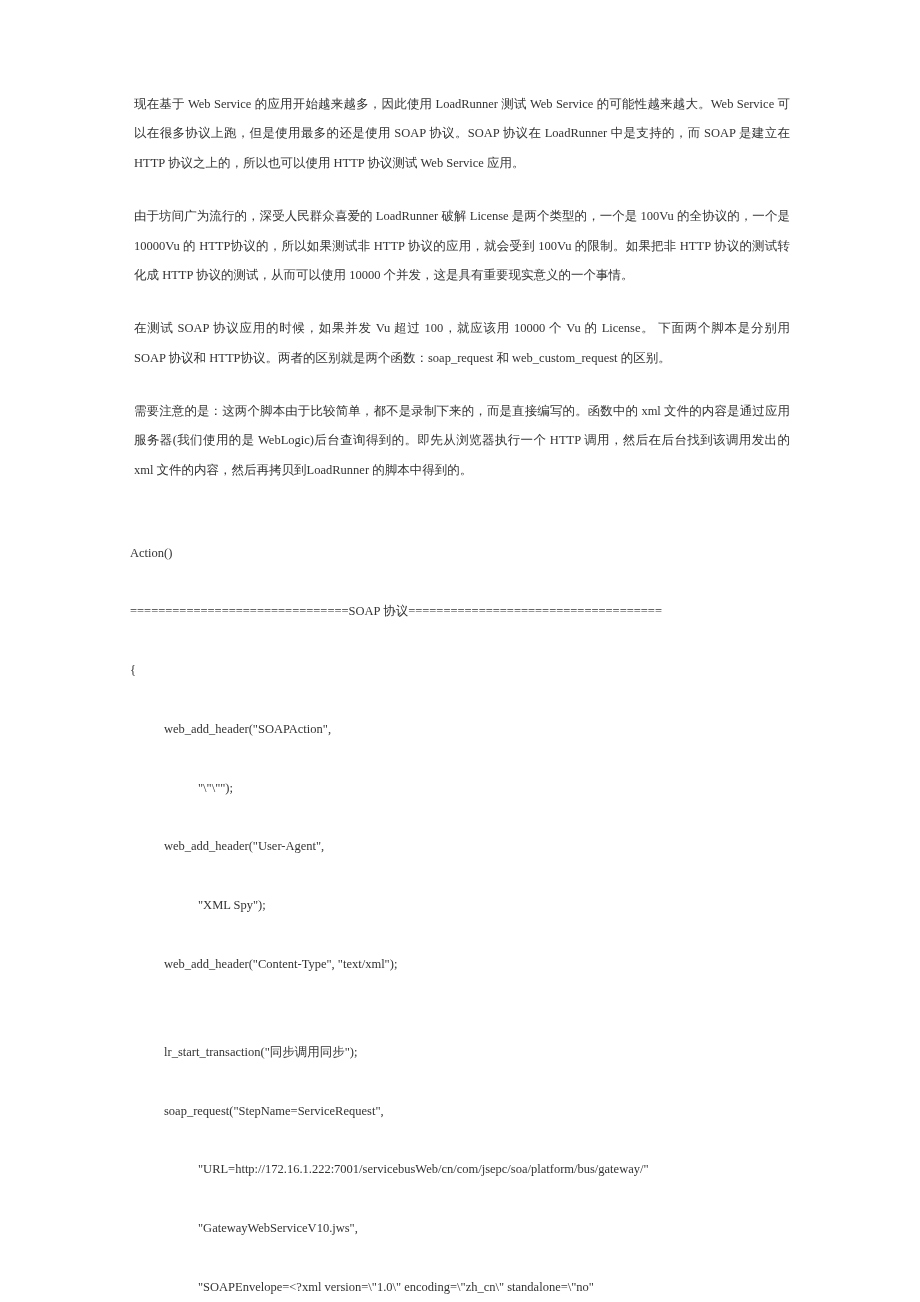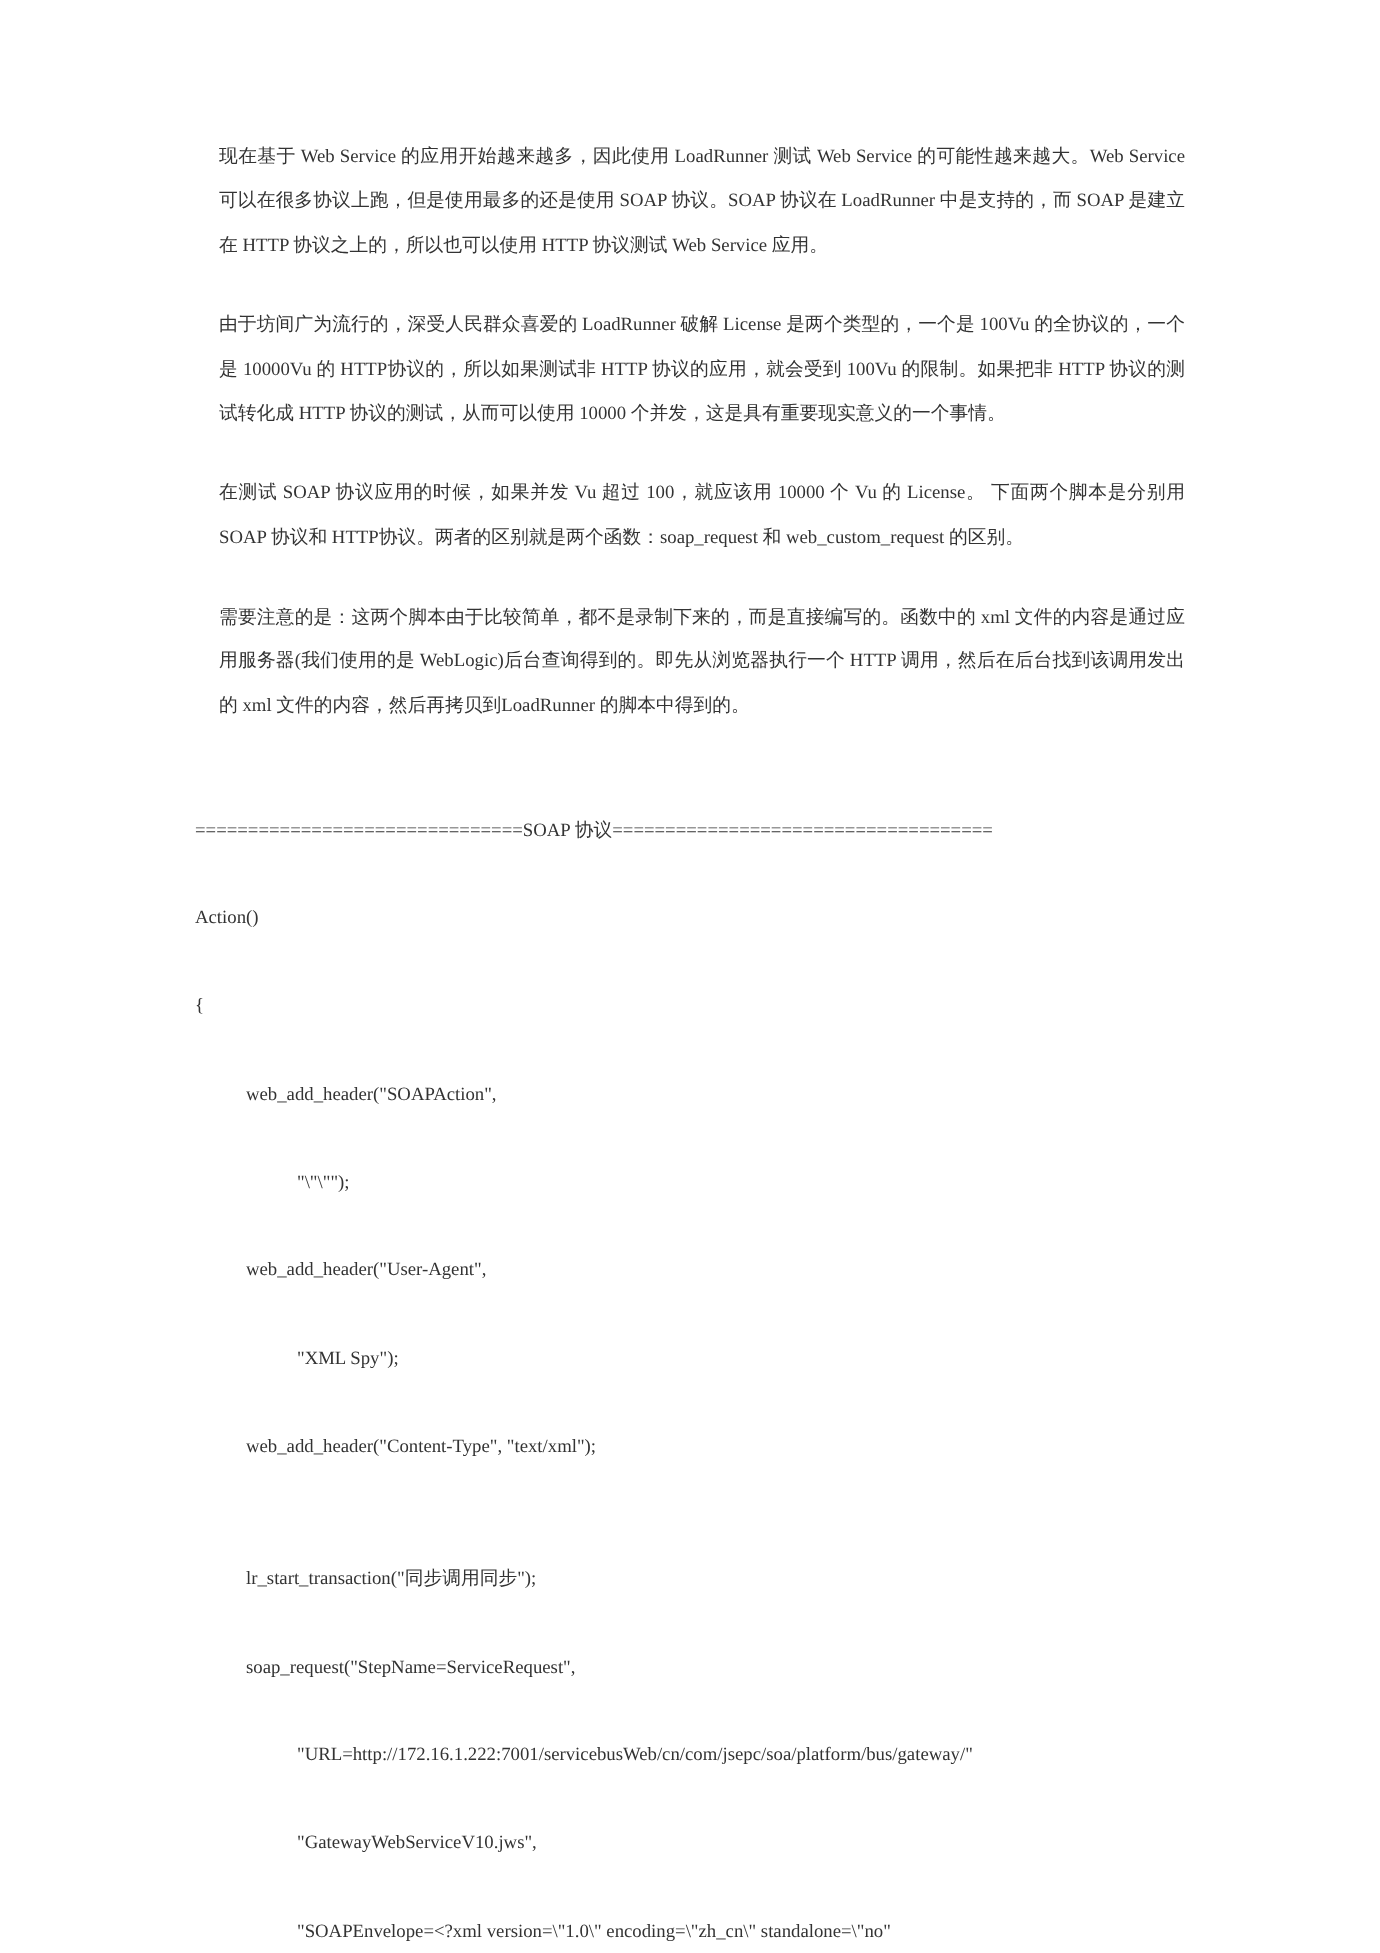--- a/index.html
+++ b/index.html
@@ -10,21 +10,21 @@
   }
   body {
     font-family: "SimSun", "宋体", "Times New Roman", serif;
     font-size: 12.5px;
     color: #333333;
     padding: 90px 130px 60px 130px;
     box-sizing: border-box;
     line-height: 2.35;
   }
   .para {
-    margin: 0 0 24px 16px;
+    margin: 0 0 24px 4px;
     text-align: justify;
     text-justify: inter-ideograph;
   }
   .codeblock {
     margin: 0;
     white-space: pre-wrap;
     word-break: break-all;
     font-family: "SimSun", "宋体", "Times New Roman", serif;
     font-size: 12.5px;
     line-height: 2.35;
@@ -34,22 +34,22 @@
 </style>
 </head>
 <body>
 
 <p class="para">现在基于 Web Service 的应用开始越来越多，因此使用 LoadRunner 测试 Web Service 的可能性越来越大。Web Service 可以在很多协议上跑，但是使用最多的还是使用 SOAP 协议。SOAP 协议在 LoadRunner 中是支持的，而 SOAP 是建立在 HTTP 协议之上的，所以也可以使用 HTTP 协议测试 Web Service 应用。</p>
 <p class="para">由于坊间广为流行的，深受人民群众喜爱的 LoadRunner 破解 License 是两个类型的，一个是 100Vu 的全协议的，一个是 10000Vu 的 HTTP协议的，所以如果测试非 HTTP 协议的应用，就会受到 100Vu 的限制。如果把非 HTTP 协议的测试转化成 HTTP 协议的测试，从而可以使用 10000 个并发，这是具有重要现实意义的一个事情。</p>
 <p class="para">在测试 SOAP 协议应用的时候，如果并发 Vu 超过 100，就应该用 10000 个 Vu 的 License。 下面两个脚本是分别用 SOAP 协议和 HTTP协议。两者的区别就是两个函数：soap_request 和 web_custom_request 的区别。</p>
 <p class="para">需要注意的是：这两个脚本由于比较简单，都不是录制下来的，而是直接编写的。函数中的 xml 文件的内容是通过应用服务器(我们使用的是 WebLogic)后台查询得到的。即先从浏览器执行一个 HTTP 调用，然后在后台找到该调用发出的 xml 文件的内容，然后再拷贝到LoadRunner 的脚本中得到的。</p>
 
 <div class="codeblock">
+<div>Action()</div>
 <div>===============================SOAP 协议====================================</div>
-<div>Action()</div>
 <div>{</div>
 <div class="ind1">web_add_header("SOAPAction",</div>
 <div class="ind2">"\"\"");</div>
 <div class="ind1">web_add_header("User-Agent",</div>
 <div class="ind2">"XML Spy");</div>
 <div class="ind1">web_add_header("Content-Type", "text/xml");</div>
 <div></div>
 <div class="ind1">lr_start_transaction("同步调用同步");</div>
 <div class="ind1">soap_request("StepName=ServiceRequest",</div>
 <div class="ind2">"URL=http://172.16.1.222:7001/servicebusWeb/cn/com/jsepc/soa/platform/bus/gateway/"</div>

